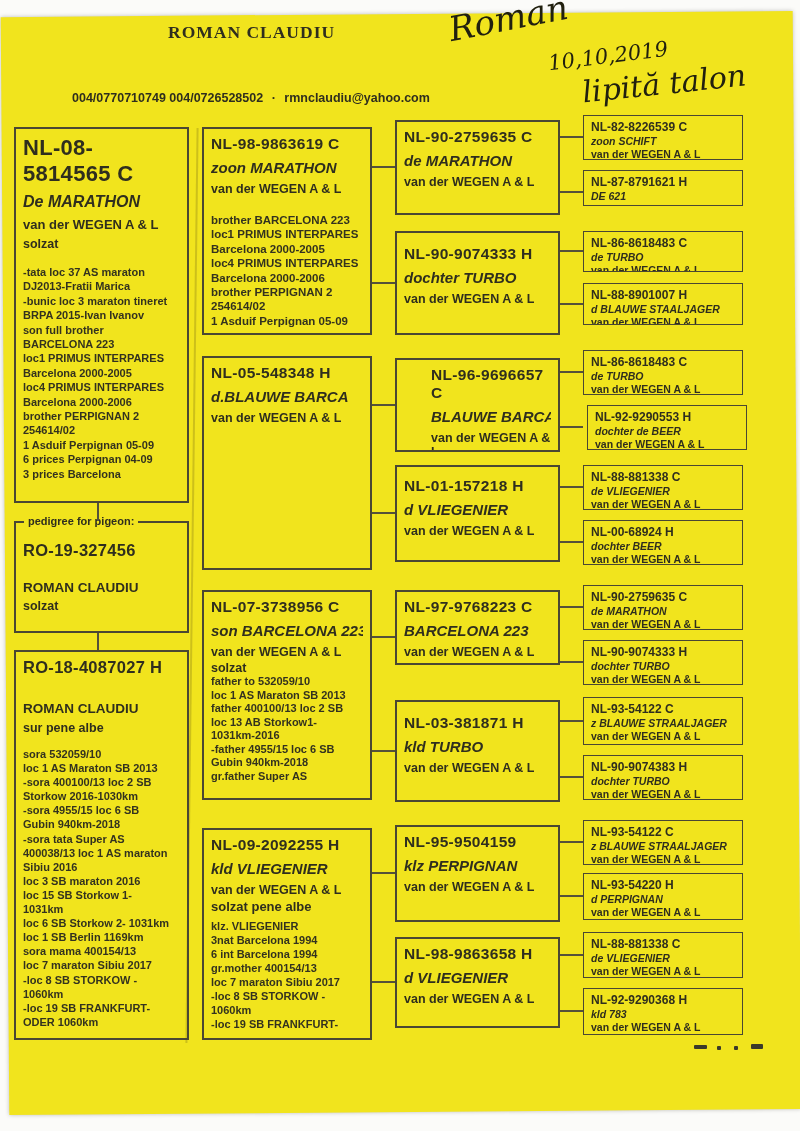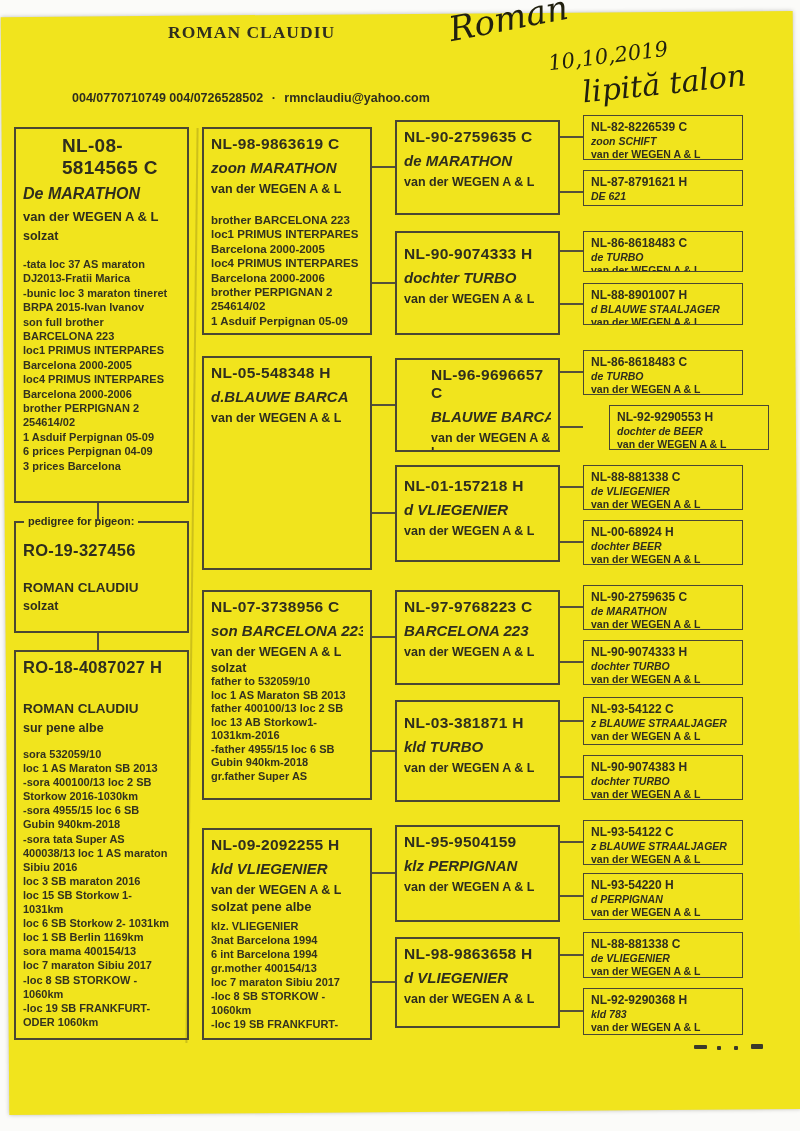--- a/index.html
+++ b/index.html
@@ -56,21 +56,21 @@
   <div class="header-contacts">
     <span>004/0770710749  004/0726528502</span>
     <span style="padding:0 5px;">·</span>
     <span>rmnclaudiu@yahoo.com</span>
   </div>
   <div class="hw" style="left:582px;top:66px;font-size:30px;transform:rotate(-6deg);">lipită talon</div>
 
   <div class="crease"></div>
 
   <div class="box" style="left:14px;top:127px;width:175px;height:376px;">
-    <div class="ring" style="font-size:19px;margin-left:39px;">NL-08-5814565 C</div>
+    <div class="ring" style="font-size:22px;">NL-08-5814565 C</div>
     <div class="pname" style="font-size:16px;">De MARATHON</div>
     <div class="fancier" style="font-size:13px;">van der WEGEN A &amp; L</div>
     <div class="note">solzat</div>
     <div class="details" style="margin-top:14px;">-tata loc 37 AS maraton
 DJ2013-Fratii Marica
 -bunic loc 3 maraton tineret
 BRPA 2015-Ivan Ivanov
 son full brother
 BARCELONA 223
 loc1 PRIMUS INTERPARES
@@ -180,21 +180,21 @@
   <div class="box" style="left:395px;top:358px;width:165px;height:94px;padding-left:34px;">
     <div class="ring">NL-96-9696657 C</div>
     <div class="pname">BLAUWE BARCA</div>
     <div class="fancier">van der WEGEN A &amp; L</div>
   </div>
   <div class="box" style="left:395px;top:465px;width:165px;height:97px;">
     <div class="ring" style="margin-top:4px;">NL-01-157218 H</div>
     <div class="pname">d VLIEGENIER</div>
     <div class="fancier">van der WEGEN A &amp; L</div>
   </div>
-  <div class="box" style="left:395px;top:590px;width:165px;height:95px;">
+  <div class="box" style="left:395px;top:590px;width:165px;height:75px;">
     <div class="ring">NL-97-9768223 C</div>
     <div class="pname">BARCELONA 223</div>
     <div class="fancier">van der WEGEN A &amp; L</div>
   </div>
   <div class="box" style="left:395px;top:700px;width:165px;height:102px;">
     <div class="ring" style="margin-top:6px;">NL-03-381871 H</div>
     <div class="pname">kld TURBO</div>
     <div class="fancier">van der WEGEN A &amp; L</div>
   </div>
   <div class="box" style="left:395px;top:825px;width:165px;height:97px;">
@@ -226,21 +226,21 @@
   <div class="box gen4" style="left:583px;top:283px;width:160px;height:42px;">
     <div class="ring">NL-88-8901007 H</div>
     <div class="pname">d BLAUWE STAALJAGER</div>
     <div class="fancier">van der WEGEN A &amp; L</div>
   </div>
   <div class="box gen4" style="left:583px;top:350px;width:160px;height:45px;">
     <div class="ring">NL-86-8618483 C</div>
     <div class="pname">de TURBO</div>
     <div class="fancier">van der WEGEN A &amp; L</div>
   </div>
-  <div class="box gen4" style="left:609px;top:405px;width:160px;height:45px;">
+  <div class="box gen4" style="left:587px;top:405px;width:160px;height:45px;">
     <div class="ring">NL-92-9290553 H</div>
     <div class="pname">dochter de BEER</div>
     <div class="fancier">van der WEGEN A &amp; L</div>
   </div>
   <div class="box gen4" style="left:583px;top:465px;width:160px;height:45px;">
     <div class="ring">NL-88-881338 C</div>
     <div class="pname">de VLIEGENIER</div>
     <div class="fancier">van der WEGEN A &amp; L</div>
   </div>
   <div class="box gen4" style="left:583px;top:520px;width:160px;height:45px;">

